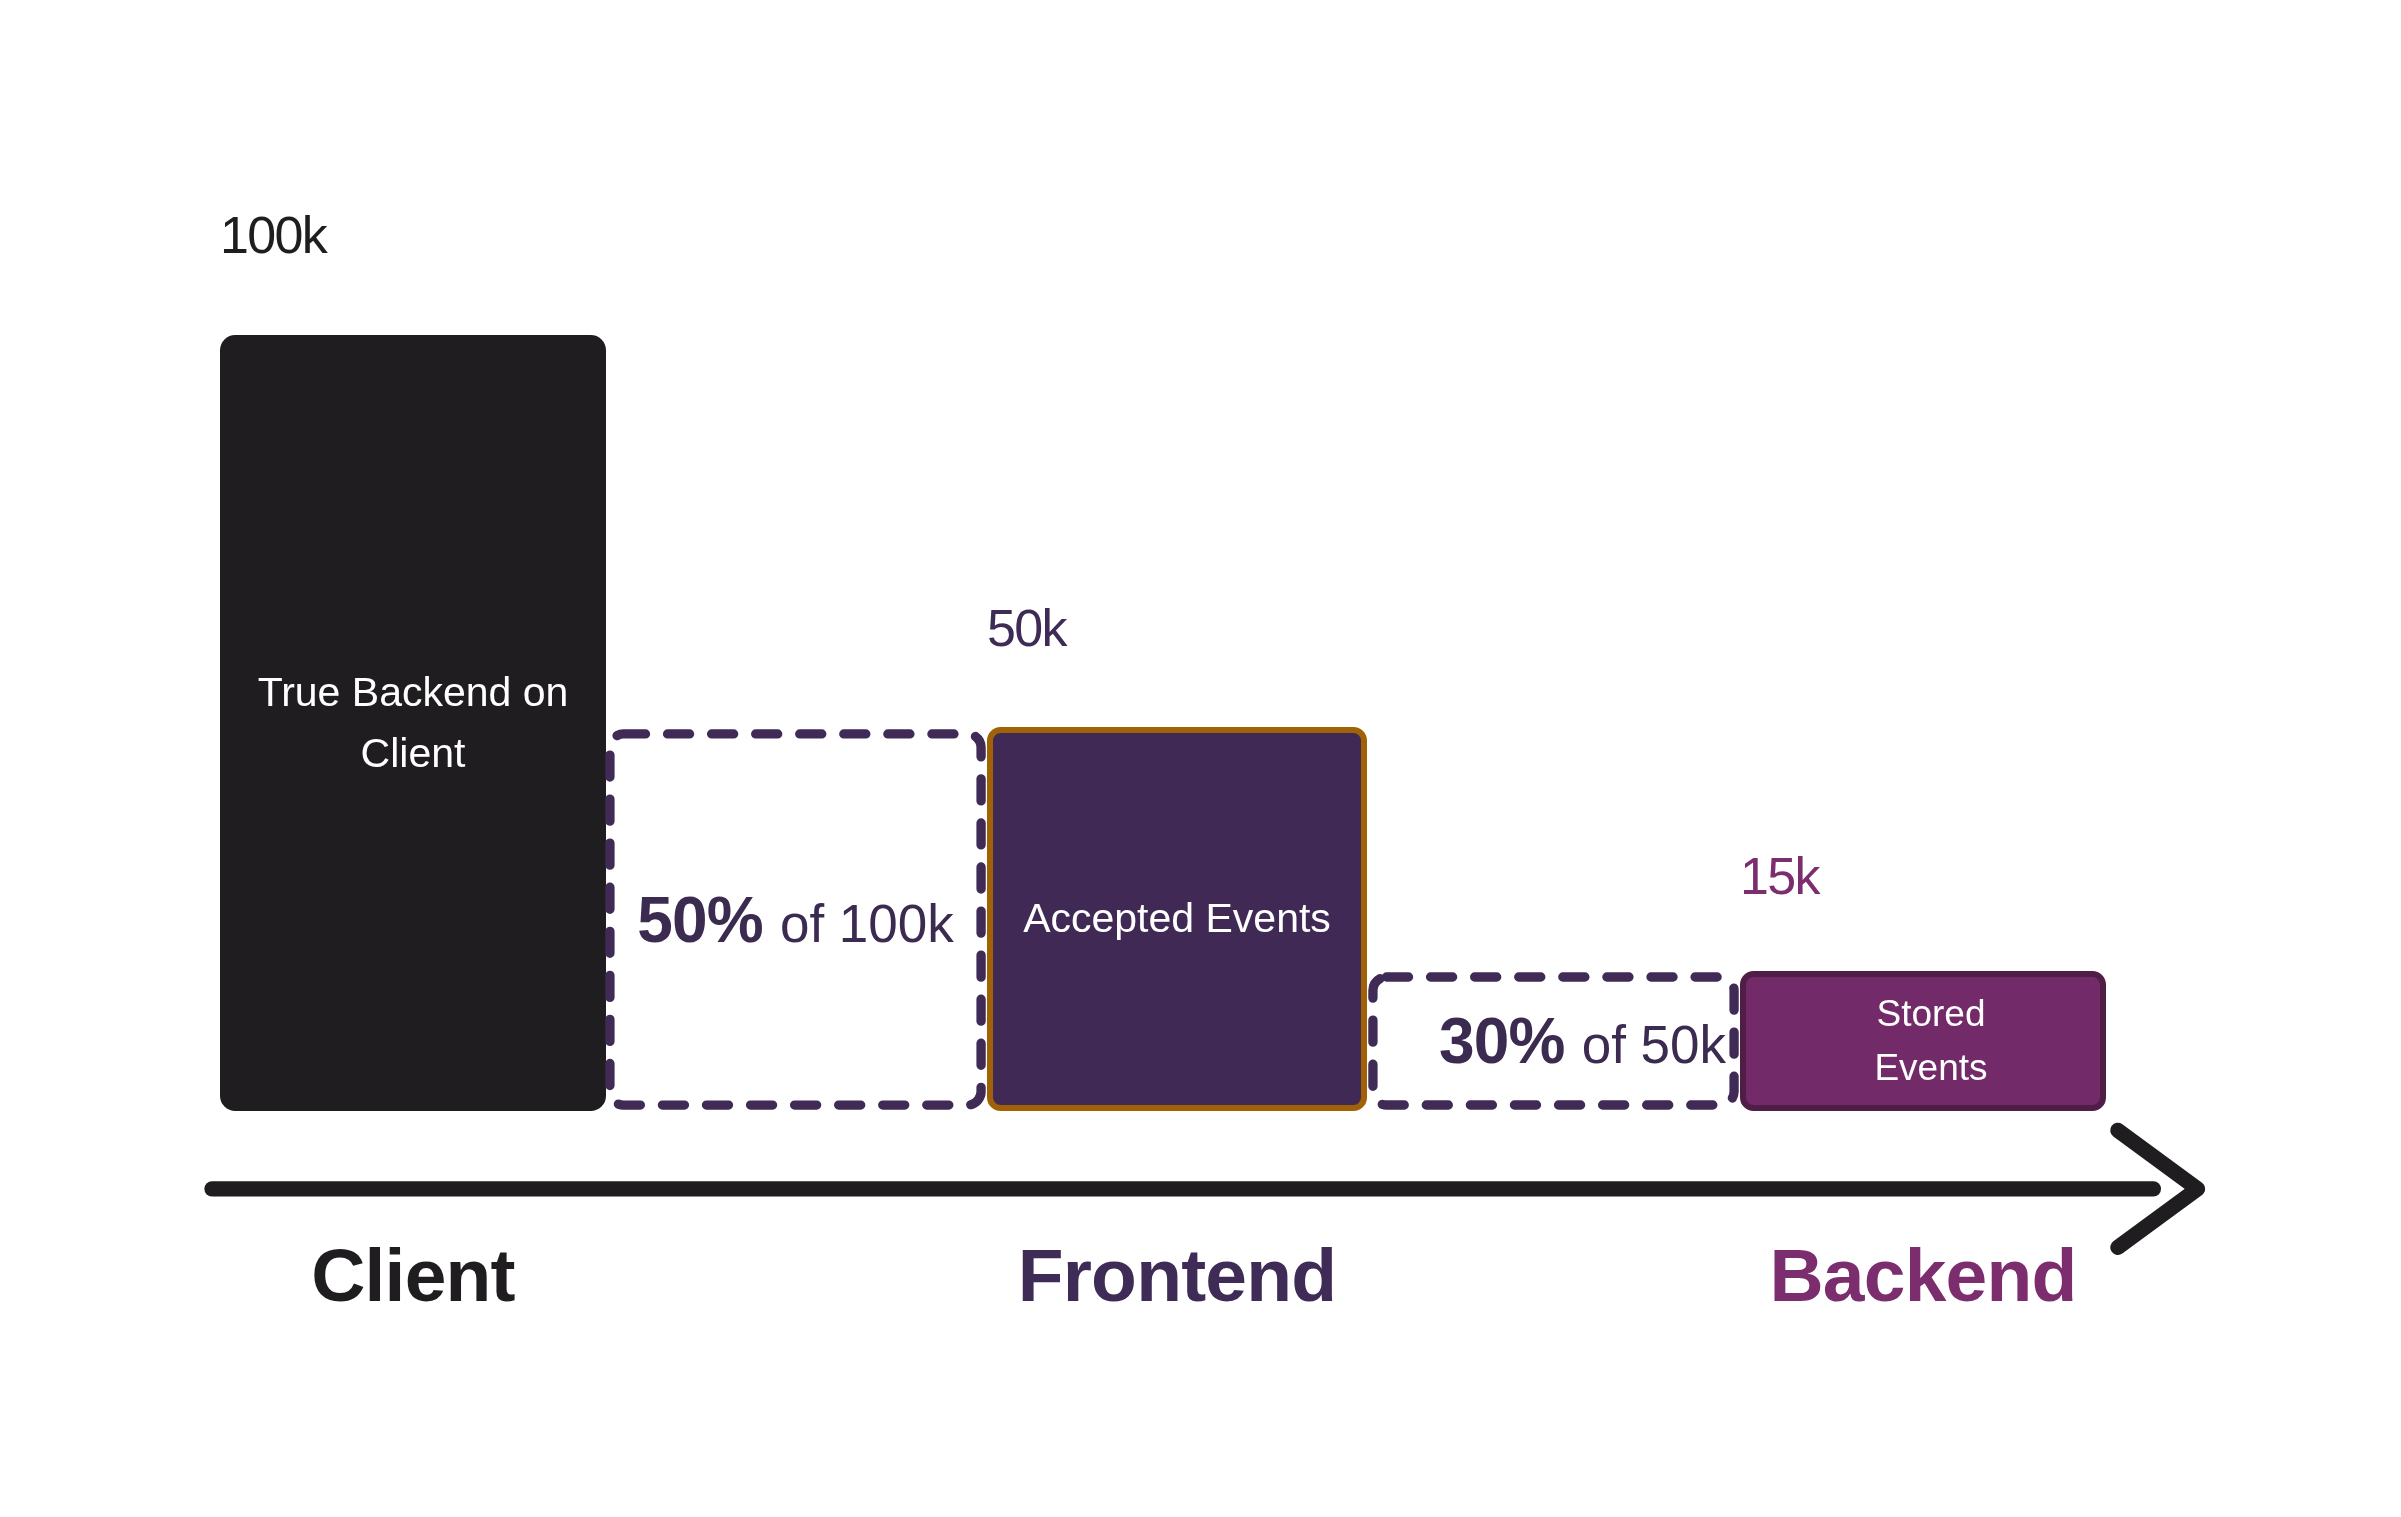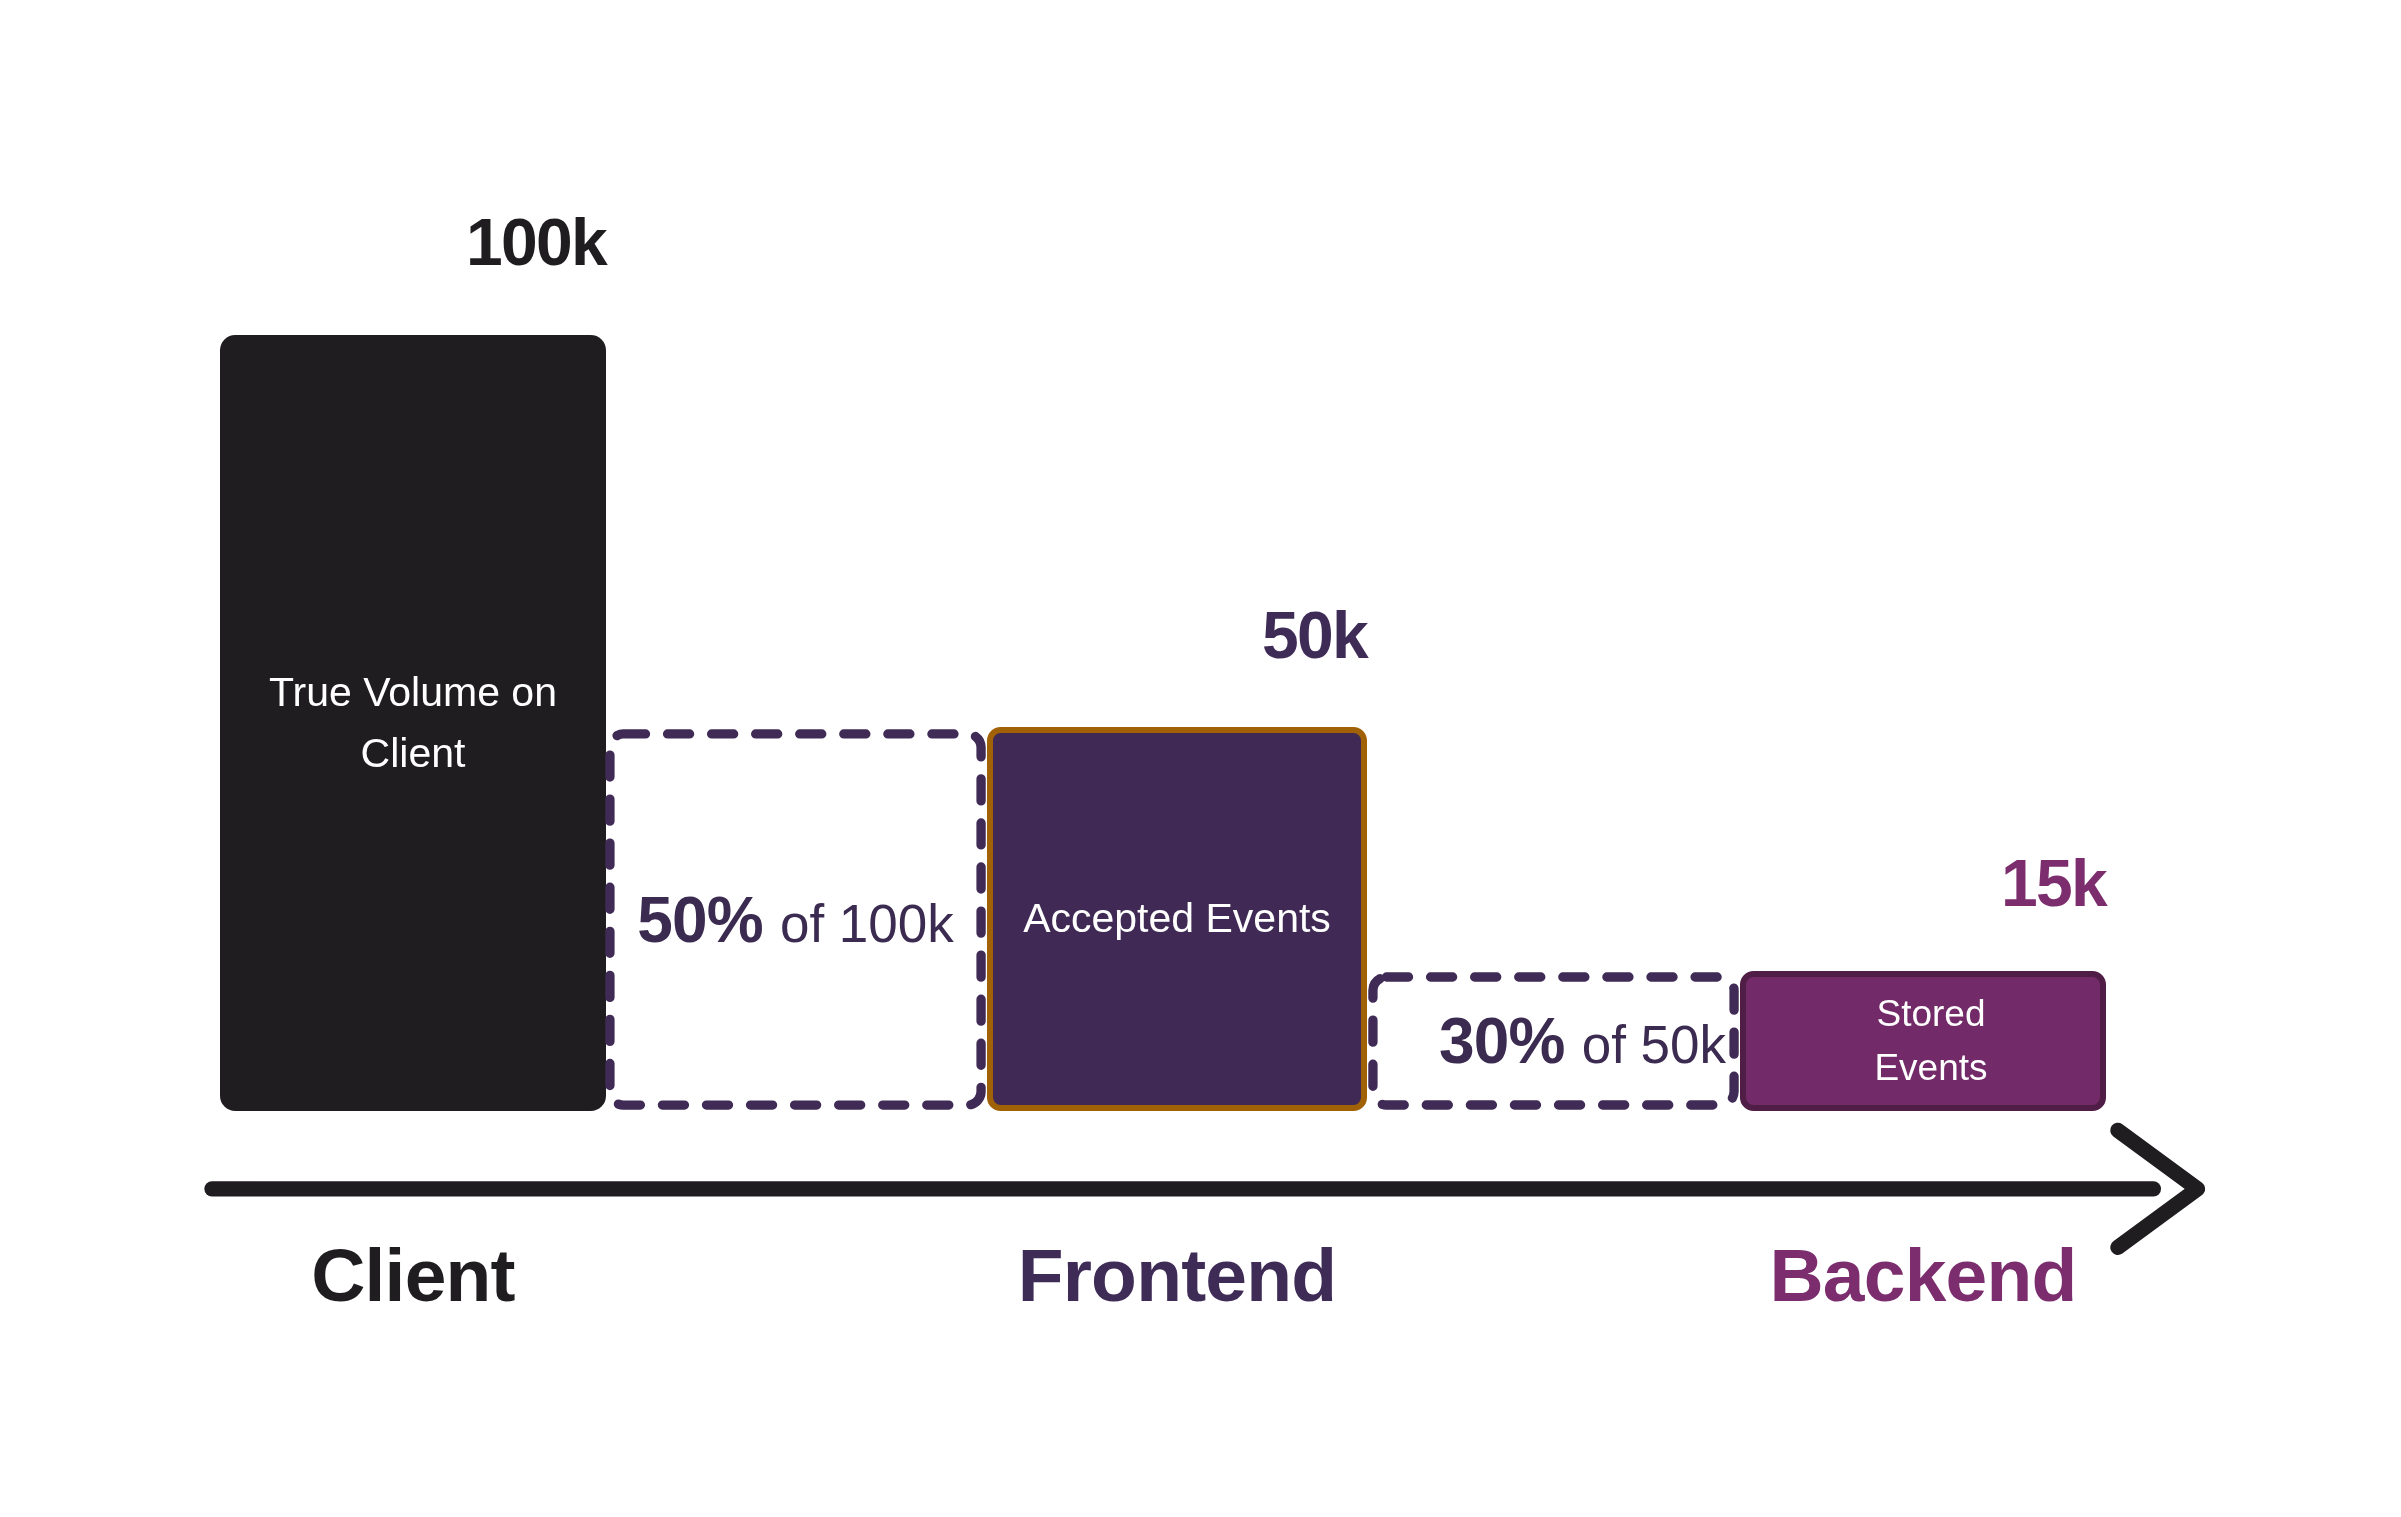--- a/index.html
+++ b/index.html
@@ -12,23 +12,23 @@
     width: 2401px;
     height: 1518px;
     background: #ffffff;
     font-family: "Liberation Sans", "DejaVu Sans", sans-serif;
     overflow: hidden;
   }
   .abs { position: absolute; }
 
   
   .value-label {
-    text-align: right;
-    font-size: 66px;
-    font-weight: 700;
+    text-align: left;
+    font-size: 52px;
+    font-weight: 400;
     letter-spacing: -1.7px;
     line-height: 1;
   }
   .value-ink     { color: #1f1d20; }
   .value-purple  { color: #3e2b56; }
   .value-magenta { color: #7b2d6e; }
 
   
   .bar {
     border-radius: 15.3px;
@@ -115,21 +115,21 @@
 
 <div id="canvas">
 
   <div class="abs value-label value-ink" style="left:220px; width:386px; top:209px;">100k</div>
 
   <div class="abs value-label value-purple" style="left:987px; width:380px; top:602px;">50k</div>
 
   <div class="abs value-label value-magenta" style="left:1740px; width:366px; top:850px;">15k</div>
 
   <div class="abs bar bar-black">
-    <div class="bar-text">True Volume on</div>
+    <div class="bar-text">True Backend on</div>
     <div class="bar-text">Client</div>
   </div>
 
   <div class="abs drop-box drop-box-1">
     <svg class="drop-svg" width="383" height="383" viewBox="0 0 452 452">
       <rect x="7" y="7" width="438" height="438" rx="16" fill="none" stroke-width="11" stroke-dasharray="26 26" stroke-linecap="round" stroke="#3f2b55"></rect>
     </svg>
     <div class="drop-text">
       <span class="drop-pct">50%</span>
       <span class="drop-of">of 100k</span>

